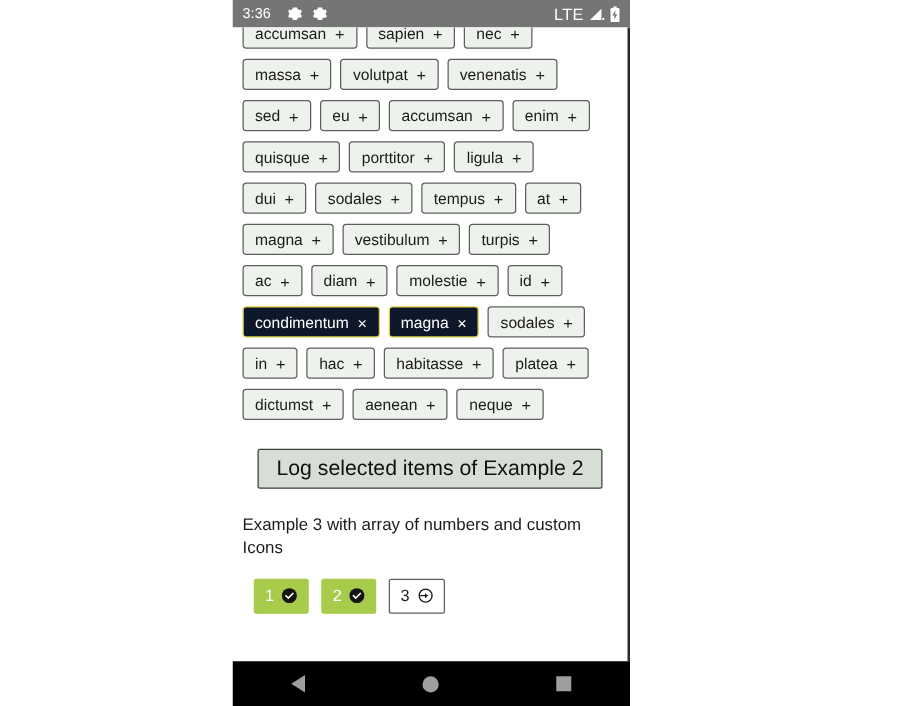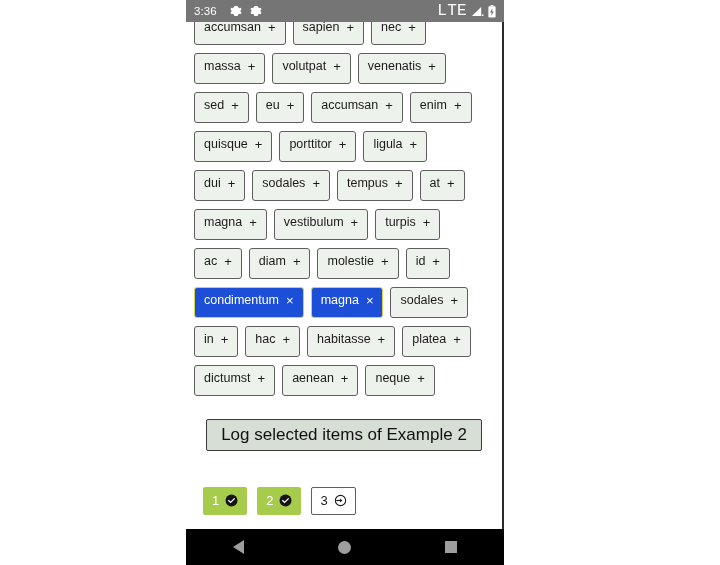--- a/index.html
+++ b/index.html
@@ -41,24 +41,23 @@
     margin-right: 13px;
     letter-spacing: 0.1px;
   }
   #status-bar .gear {
     margin-right: 8px;
     display: inline-flex;
     align-items: center;
   }
   #status-bar .spacer { flex: 1 1 auto; }
   #status-bar .lte {
-    font-size: 16px;
+    font-size: 13px;
     letter-spacing: 0.3px;
     margin-right: 4px;
-    font-family: Liberation Mono, monospace;
   }
   #status-bar .sig { margin-right: 4px; display:inline-flex; align-items:center;}
   #status-bar .bat { display:inline-flex; align-items:center;}
 
   
   #content {
     position: absolute;
     top: 22px;
     left: 0;
     width: 318px;
@@ -85,35 +84,35 @@
     margin-bottom: 8px;
     align-items: center;
   }
   .chip {
     display: inline-flex;
     align-items: center;
     gap: 7px;
     background: #eef2ec;
     border: 1px solid #5e5e5e;
     border-radius: 3px;
-    padding: 4px 9px 9px 9px;
+    padding: 4px 9px 3px 9px;
     font-size: 12.5px;
     color: #1b1b1b;
     line-height: 16px;
     white-space: nowrap;
     cursor: pointer;
     box-sizing: border-box;
   }
   .chip .chip-icon {
     font-size: 13px;
     line-height: 13px;
     color: #1b1b1b;
   }
   .chip.selected {
-    background: #1d4ed8;
+    background: #0f172a;
     border: 1px solid #ddd246;
     color: #ffffff;
     justify-content: flex-end;
   }
   .chip.selected .chip-icon { color: #ffffff; }
 
   
   .numchip {
     display: inline-flex;
     align-items: center;
@@ -398,20 +397,21 @@
         </div>
 
       <div class="gap-a"></div>
 
       <div class="btn-wrap">
         <button class="log-btn">Log selected items of Example 2</button>
       </div>
 
       <div class="gap-c"></div>
 
+      <div class="section-title">Example 3 with array of numbers and custom Icons</div>
 
       <div class="gap-b"></div>
 
       <div class="num-row" id="num-row">
           <span class="numchip on">
             <span>1</span>
             <span>
               <svg width="13" height="13" viewBox="0 0 24 24">
                 <circle cx="12" cy="12" r="11" fill="#141414"></circle>
                 <path d="M7 12.3 l3.3 3.3 L17 8.9" stroke="#ffffff" stroke-width="2.4" fill="none" stroke-linecap="square"></path>

